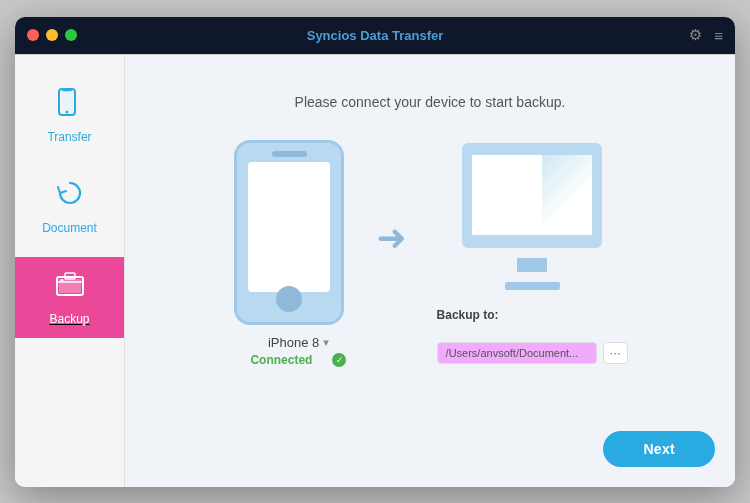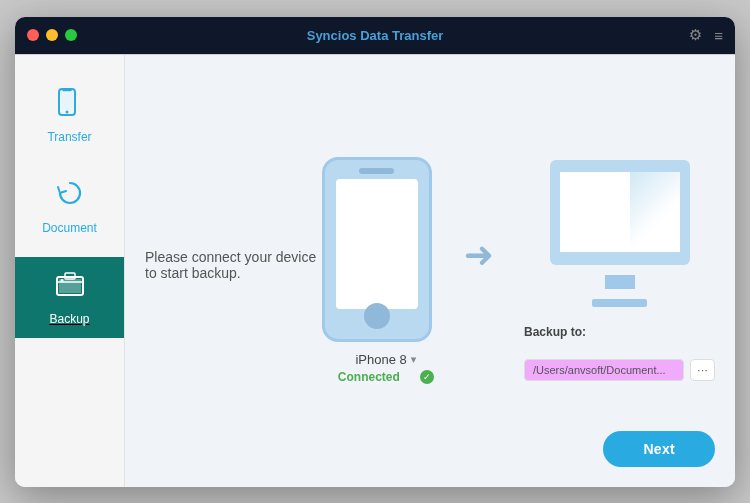--- a/index.html
+++ b/index.html
@@ -86,21 +86,21 @@
     .sidebar-item {
       display: flex;
       flex-direction: column;
       align-items: center;
       padding: 12px 0;
       width: 100%;
       cursor: pointer;
       gap: 6px;
     }
     .sidebar-item.active {
-      background: #0f766e;
+      background: #ec4899;
       text-decoration: underline;
     }
     .sidebar-item .icon-wrap {
       font-size: 28px;
       color: #29abe2;
     }
     .sidebar-item.active .icon-wrap {
       color: #fff;
     }
     .sidebar-item .label {
@@ -109,20 +109,21 @@
       font-weight: 500;
     }
     .sidebar-item.active .label {
       color: #fff;
     }
     
     .content {
       flex: 1;
       background: #f0f4f8;
       display: flex;
+      flex-direction: column;
       align-items: center;
       padding: 39px 20px 20px;
       position: relative;
     }
     .instruction-text {
       font-size: 14px;
       color: #555;
       margin-bottom: 30px;
     }
     .devices-area {

